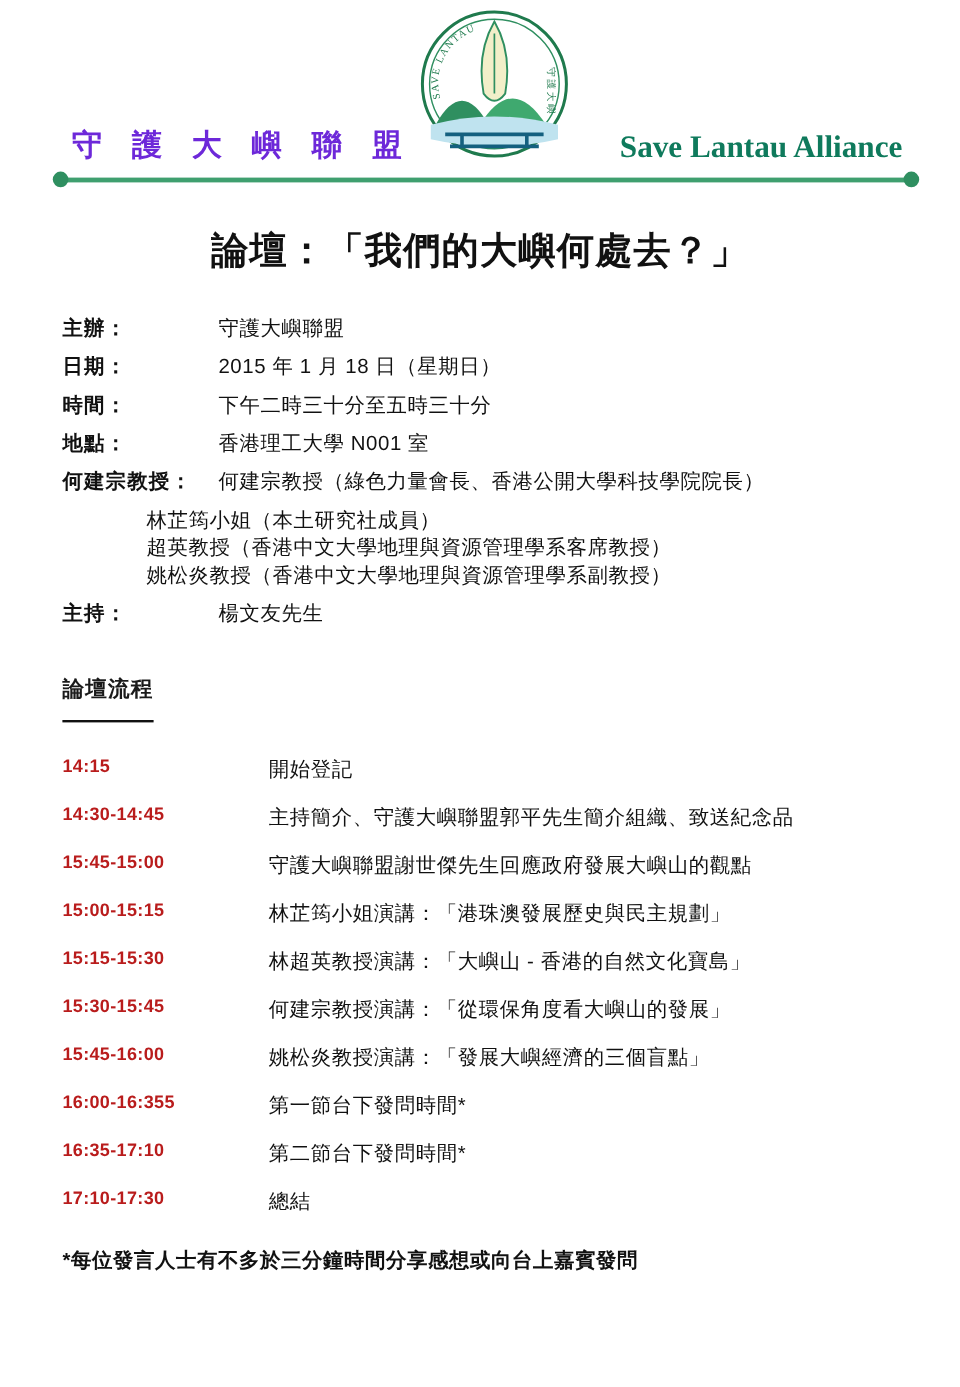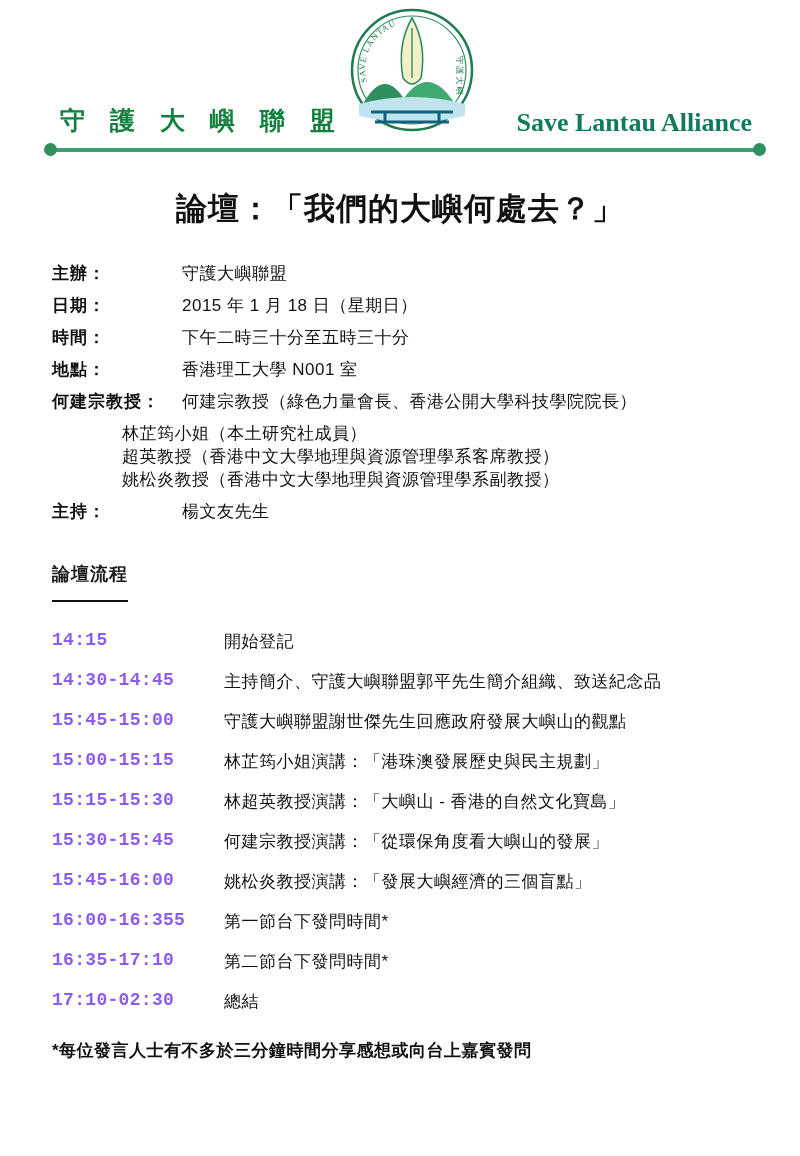--- a/index.html
+++ b/index.html
@@ -30,21 +30,21 @@
   }
   .logo-svg { display: block; }
 
   .brand-cn {
     position: absolute;
     left: 60px;
     top: 104px;
     font-size: 25px;
     font-weight: bold;
     letter-spacing: 9px;
-    color: #15803d;
+    color: #6d28d9;
     white-space: nowrap;
   }
   .brand-en {
     position: absolute;
     right: 48px;
     top: 108px;
     font-size: 26px;
     font-weight: bold;
     color: #0f7a5c;
     font-family: "Liberation Serif", serif;
@@ -127,25 +127,24 @@
     padding: 0 0 0 52px;
   }
   .sched-row {
     display: flex;
     align-items: flex-start;
     margin-bottom: 17px;
   }
   .sched-time {
     width: 172px;
     flex: 0 0 172px;
-    font-size: 18px;
-    font-weight: bold;
-    color: #8b5cf6;
+    font-size: 15px;
+    font-weight: bold;
+    color: #b91c1c;
     letter-spacing: 0.3px;
-    font-family: Liberation Mono, monospace;
   }
   .sched-desc {
     font-size: 17px;
     color: #111;
     letter-spacing: 0.5px;
   }
 
   
   .footnote {
     margin: 26px 0 0 52px;
@@ -285,21 +284,21 @@
     <div class="sched-time">16:00-16:355</div>
     <div class="sched-desc">第一節台下發問時間*</div>
   </div>
 
   <div class="sched-row">
     <div class="sched-time">16:35-17:10</div>
     <div class="sched-desc">第二節台下發問時間*</div>
   </div>
 
   <div class="sched-row">
-    <div class="sched-time">17:10-02:30</div>
+    <div class="sched-time">17:10-17:30</div>
     <div class="sched-desc">總結</div>
   </div>
 </div>
 
 
 <div class="footnote">*每位發言人士有不多於三分鐘時間分享感想或向台上嘉賓發問</div>
 
 
 
 

